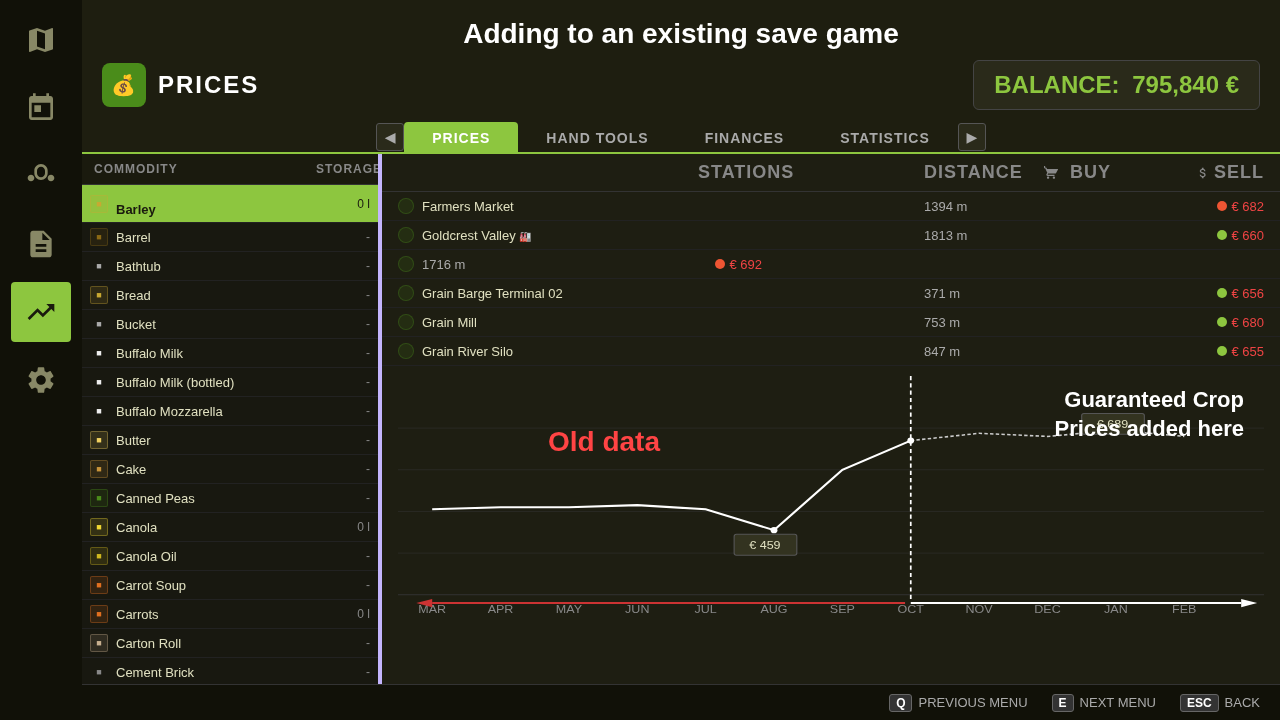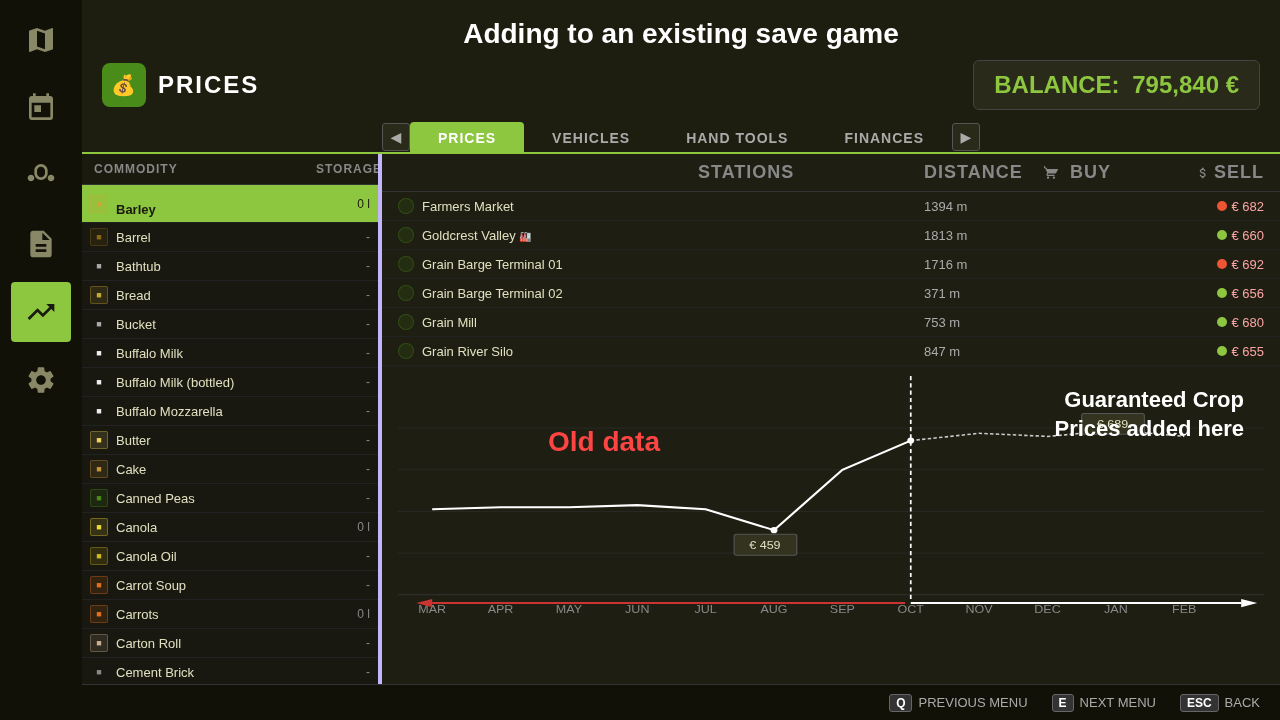--- a/index.html
+++ b/index.html
@@ -228,21 +228,21 @@
       border-bottom: 1px solid #222;
       font-size: 13px;
     }
     .sr-icon { width: 16px; height: 16px; margin-right: 8px; }
     .sr-name { flex: 1; }
     .sr-distance { width: 120px; color: #aaa; }
     .sr-buy { width: 120px; }
     .sr-sell { width: 100px; text-align: right; display: flex; align-items: center; justify-content: flex-end; gap: 4px; }
     .price-dot-red { width: 10px; height: 10px; background: #e53; border-radius: 50%; flex-shrink: 0; }
     .price-dot-green { width: 10px; height: 10px; background: #8dc63f; border-radius: 50%; flex-shrink: 0; }
-    .price-val { color: #fca5a5; }
+    .price-val { color: #ef4444; }
 
     
     .chart-area {
       flex: 1;
       position: relative;
       padding: 10px 16px 0;
       background: #1e1e12;
     }
 
     .chart-wrapper {
@@ -359,23 +359,23 @@
     </div>
     <div class="balance-box">
       <span>BALANCE:</span>
       <span style="color:#8dc63f; margin-left:6px;">795,840 €</span>
     </div>
   </div>
 
   <div class="tab-bar">
     <div class="tab-arrow">◀</div>
     <button class="tab-btn active">PRICES</button>
-    <button class="tab-btn">VEHICLES</button>
     <button class="tab-btn">HAND TOOLS</button>
     <button class="tab-btn">FINANCES</button>
+    <button class="tab-btn">STATISTICS</button>
     <div class="tab-arrow">▶</div>
   </div>
 
   <div class="content">
 
     <div class="commodity-list">
       <div class="commodity-header">
         <span class="col-commodity">COMMODITY</span>
         <span class="col-storage">STORAGE</span>
       </div>
@@ -546,21 +546,20 @@
     <span class="sr-name">Goldcrest Valley <span style="font-size:10px;color:#8dc63f;">🏭</span></span>
     <span class="sr-distance">1813 m</span>
     <span class="sr-buy"></span>
     <span class="sr-sell">
       <span class="price-dot-green"></span>
       <span class="price-val">€ 660</span>
     </span>
   </div>
           <div class="station-row">
     <div class="sr-icon" style="width:16px;height:16px;background:#4a8c1a22;border:1px solid #4a8c1a55;border-radius:50%;flex-shrink:0;margin-right:8px;"></div>
-    <span class="sr-name">Grain Barge Terminal 01</span>
     <span class="sr-distance">1716 m</span>
     <span class="sr-buy"></span>
     <span class="sr-sell">
       <span class="price-dot-red"></span>
       <span class="price-val">€ 692</span>
     </span>
   </div>
           <div class="station-row">
     <div class="sr-icon" style="width:16px;height:16px;background:#4a8c1a22;border:1px solid #4a8c1a55;border-radius:50%;flex-shrink:0;margin-right:8px;"></div>
     <span class="sr-name">Grain Barge Terminal 02</span>

